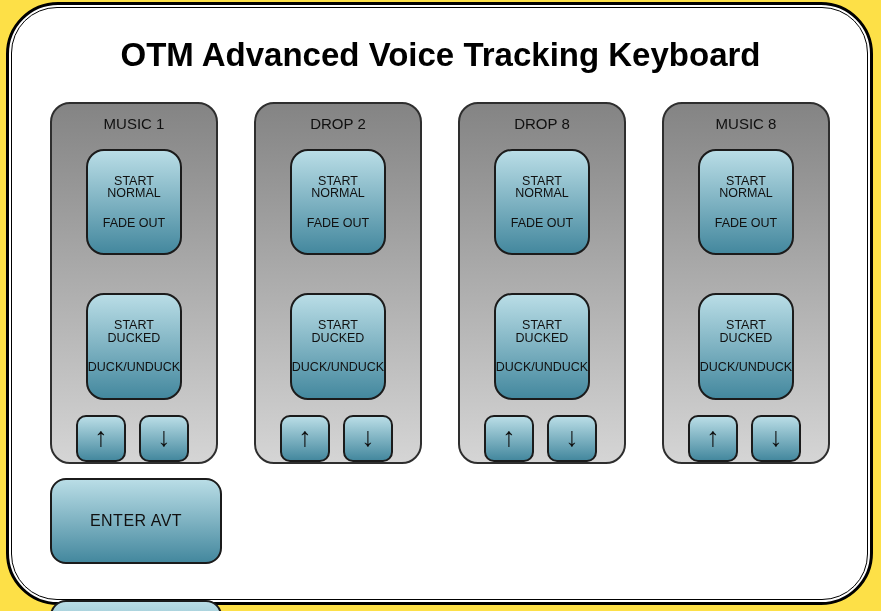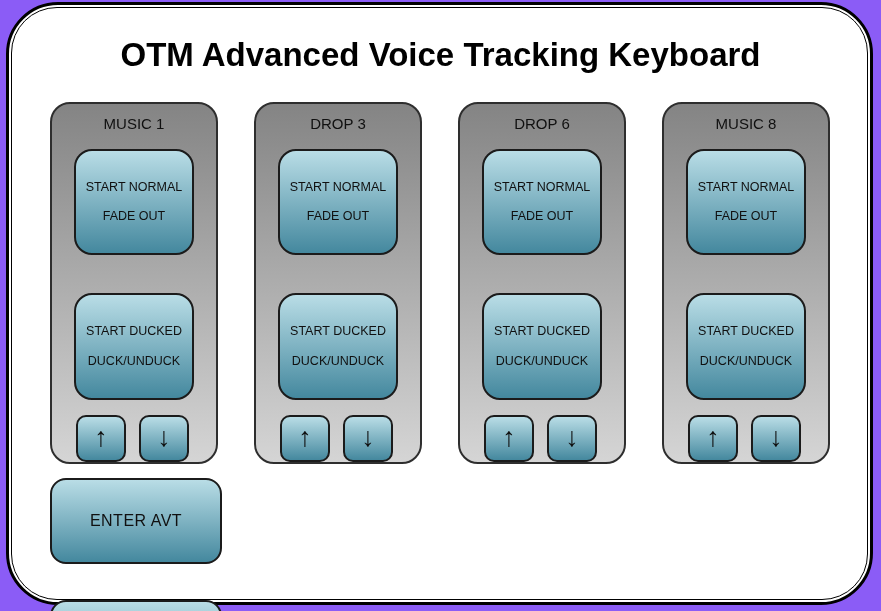--- a/index.html
+++ b/index.html
@@ -1,20 +1,20 @@
 <!DOCTYPE html>
 <html><head>
 <meta charset="utf-8">
 <style>
   html, body { margin: 0; padding: 0; background: #ffffff; }
   .screen {
     position: relative;
     width: 881px;
     height: 611px;
-    background: #8b5cf6;
+    background: #fde047;
     font-family: "Liberation Sans", sans-serif;
     overflow: hidden;
   }
   
   .frame-outer {
     position: absolute;
     left: 6px; top: 2px;
     width: 867px; height: 603px;
     box-sizing: border-box;
     border: 3px solid #000000;
@@ -63,21 +63,21 @@
     color: #101010;
   }
   .btn {
     box-sizing: border-box;
     border: 2px solid #1b1b1b;
     background: linear-gradient(#b9dde6, #44889e);
     color: #101010;
     cursor: pointer;
   }
   .btn-big {
-    width: 120px;
+    width: 96px;
     border-radius: 18px;
     display: flex;
     flex-direction: column;
     align-items: center;
     justify-content: center;
     gap: 17px;
     font-size: 12.5px;
     text-align: center;
     line-height: 1;
   }
@@ -145,41 +145,41 @@
         <div class="btn btn-arrow">
           <span>↑</span>
         </div>
         <div class="btn btn-arrow">
           <span>↓</span>
         </div>
       </div>
     </div>
 
     <div class="panel">
-      <div class="panel-header">DROP 3</div>
-      <div class="btn btn-big btn-big-1">
-        <span>START NORMAL</span>
-        <span>FADE OUT</span>
-      </div>
-      <div class="btn btn-big btn-big-2">
-        <span>START DUCKED</span>
-        <span>DUCK/UNDUCK</span>
-      </div>
-      <div class="arrow-row">
-        <div class="btn btn-arrow">
-          <span>↑</span>
-        </div>
-        <div class="btn btn-arrow">
-          <span>↓</span>
-        </div>
-      </div>
-    </div>
-
-    <div class="panel">
-      <div class="panel-header">DROP 6</div>
+      <div class="panel-header">DROP 2</div>
+      <div class="btn btn-big btn-big-1">
+        <span>START NORMAL</span>
+        <span>FADE OUT</span>
+      </div>
+      <div class="btn btn-big btn-big-2">
+        <span>START DUCKED</span>
+        <span>DUCK/UNDUCK</span>
+      </div>
+      <div class="arrow-row">
+        <div class="btn btn-arrow">
+          <span>↑</span>
+        </div>
+        <div class="btn btn-arrow">
+          <span>↓</span>
+        </div>
+      </div>
+    </div>
+
+    <div class="panel">
+      <div class="panel-header">DROP 8</div>
       <div class="btn btn-big btn-big-1">
         <span>START NORMAL</span>
         <span>FADE OUT</span>
       </div>
       <div class="btn btn-big btn-big-2">
         <span>START DUCKED</span>
         <span>DUCK/UNDUCK</span>
       </div>
       <div class="arrow-row">
         <div class="btn btn-arrow">

